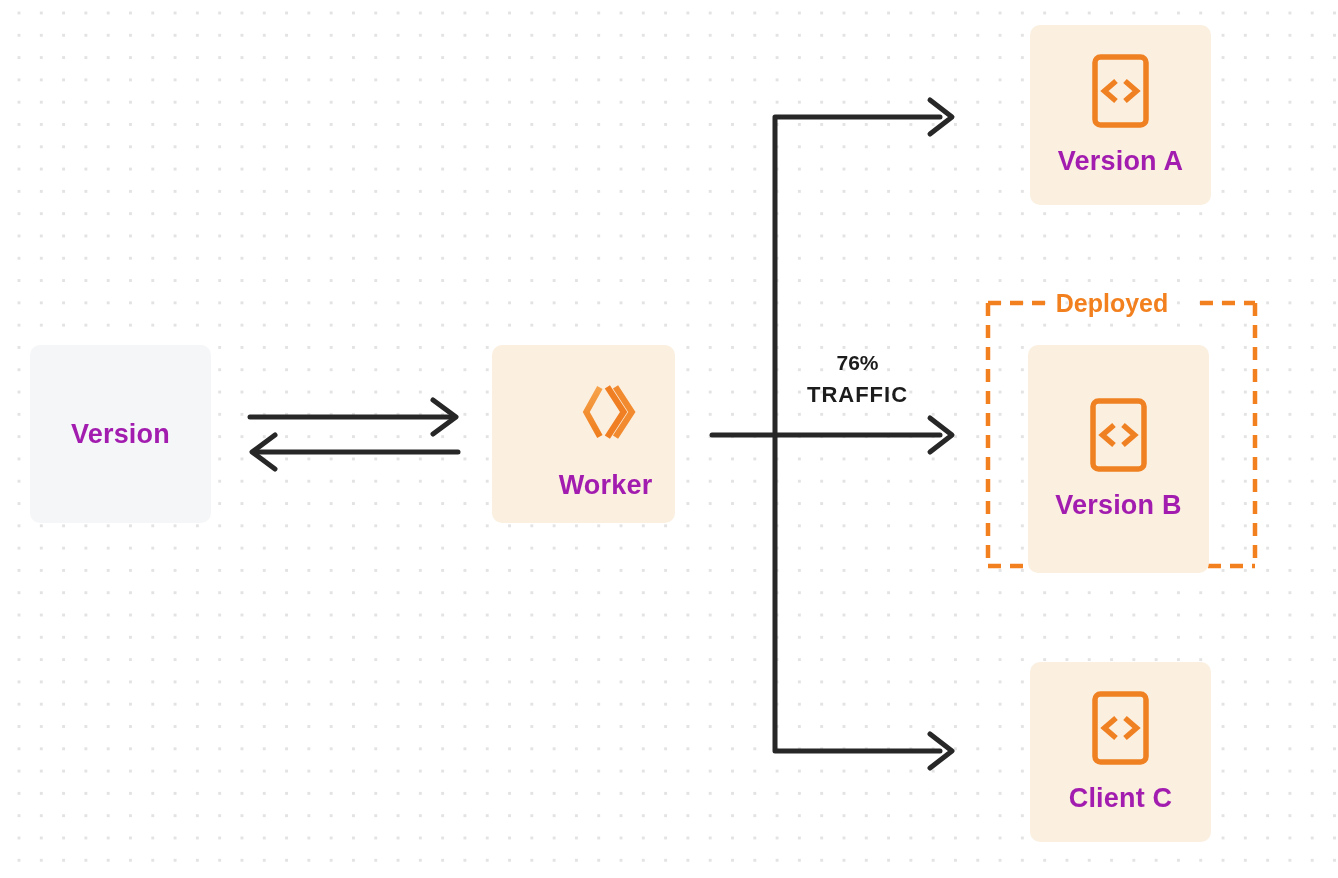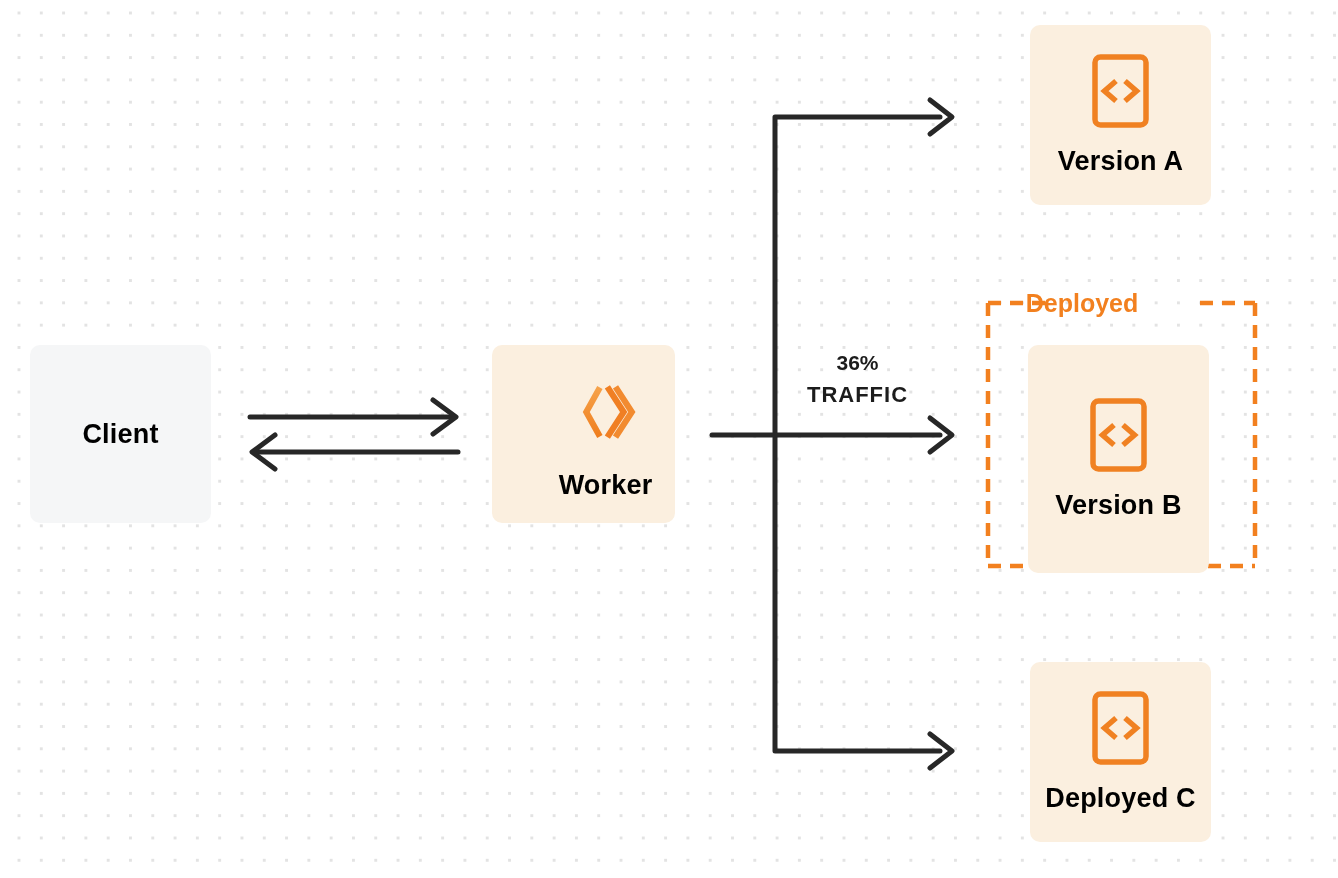--- a/index.html
+++ b/index.html
@@ -30,21 +30,21 @@
     border-radius: 10px;
     display: flex;
     flex-direction: column;
     align-items: center;
     justify-content: center;
     box-sizing: border-box;
   }
   .node .label {
     font-size: 27px;
     font-weight: 700;
-    color: #000000;
+    color: #a21caf;
     letter-spacing: 0.2px;
     white-space: nowrap;
   }
   .client-node {
     left: 30px; top: 345px;
     width: 181px; height: 178px;
     background: #f5f6f7;
   }
   .worker-node {
     left: 492px; top: 345px;
@@ -74,21 +74,21 @@
     font-size: 21px;
     line-height: 30px;
   }
   .traffic-label .word {
     font-size: 22px;
     line-height: 33px;
     letter-spacing: 1px;
   }
   .deployed-label {
     position: absolute;
-    left: 1082px; top: 303px;
+    left: 1112px; top: 303px;
     transform: translate(-50%, -50%);
     font-size: 25px;
     font-weight: 700;
     color: #f2801f;
     white-space: nowrap;
   }
 </style>
 </head>
 <body>
 
@@ -123,26 +123,26 @@
       <path d="M988,303 H1046"></path>
       <path d="M1200,303 H1255"></path>
       <path d="M988,303 V566"></path>
       <path d="M1255,303 V566"></path>
       <path d="M988,566 H1255"></path>
     </g>
   </svg>
   <div class="deployed-label">Deployed</div>
 
   <div class="traffic-label">
-    <div class="pct">36%</div>
+    <div class="pct">76%</div>
     <div class="word">TRAFFIC</div>
   </div>
 
   <div class="node client-node">
-    <span class="label">Client</span>
+    <span class="label">Version</span>
   </div>
 
   <div class="node worker-node">
     <svg width="74" height="68" viewBox="0 0 100 100" xmlns="http://www.w3.org/2000/svg">
       <defs>
         <linearGradient id="wkgrad" x1="0" y1="0" x2="0" y2="1">
           <stop offset="0" stop-color="#F6A24A"></stop>
           <stop offset="1" stop-color="#EF7E1E"></stop>
         </linearGradient>
       </defs>
@@ -178,16 +178,16 @@
   </div>
 
   <div class="node version-node version-c">
     <svg width="57" height="74" viewBox="0 0 57 74" xmlns="http://www.w3.org/2000/svg">
       <g fill="none" stroke="#F08122" stroke-width="5.5">
         <rect x="3" y="3" width="51" height="68" rx="5.5"></rect>
         <polyline points="24,27 12.5,37 24,47" stroke-linejoin="miter"></polyline>
         <polyline points="33,27 44.5,37 33,47" stroke-linejoin="miter"></polyline>
       </g>
     </svg>
-    <span class="label">Deployed C</span>
+    <span class="label">Client C</span>
   </div>
 
 </div>
 
 </body></html>

